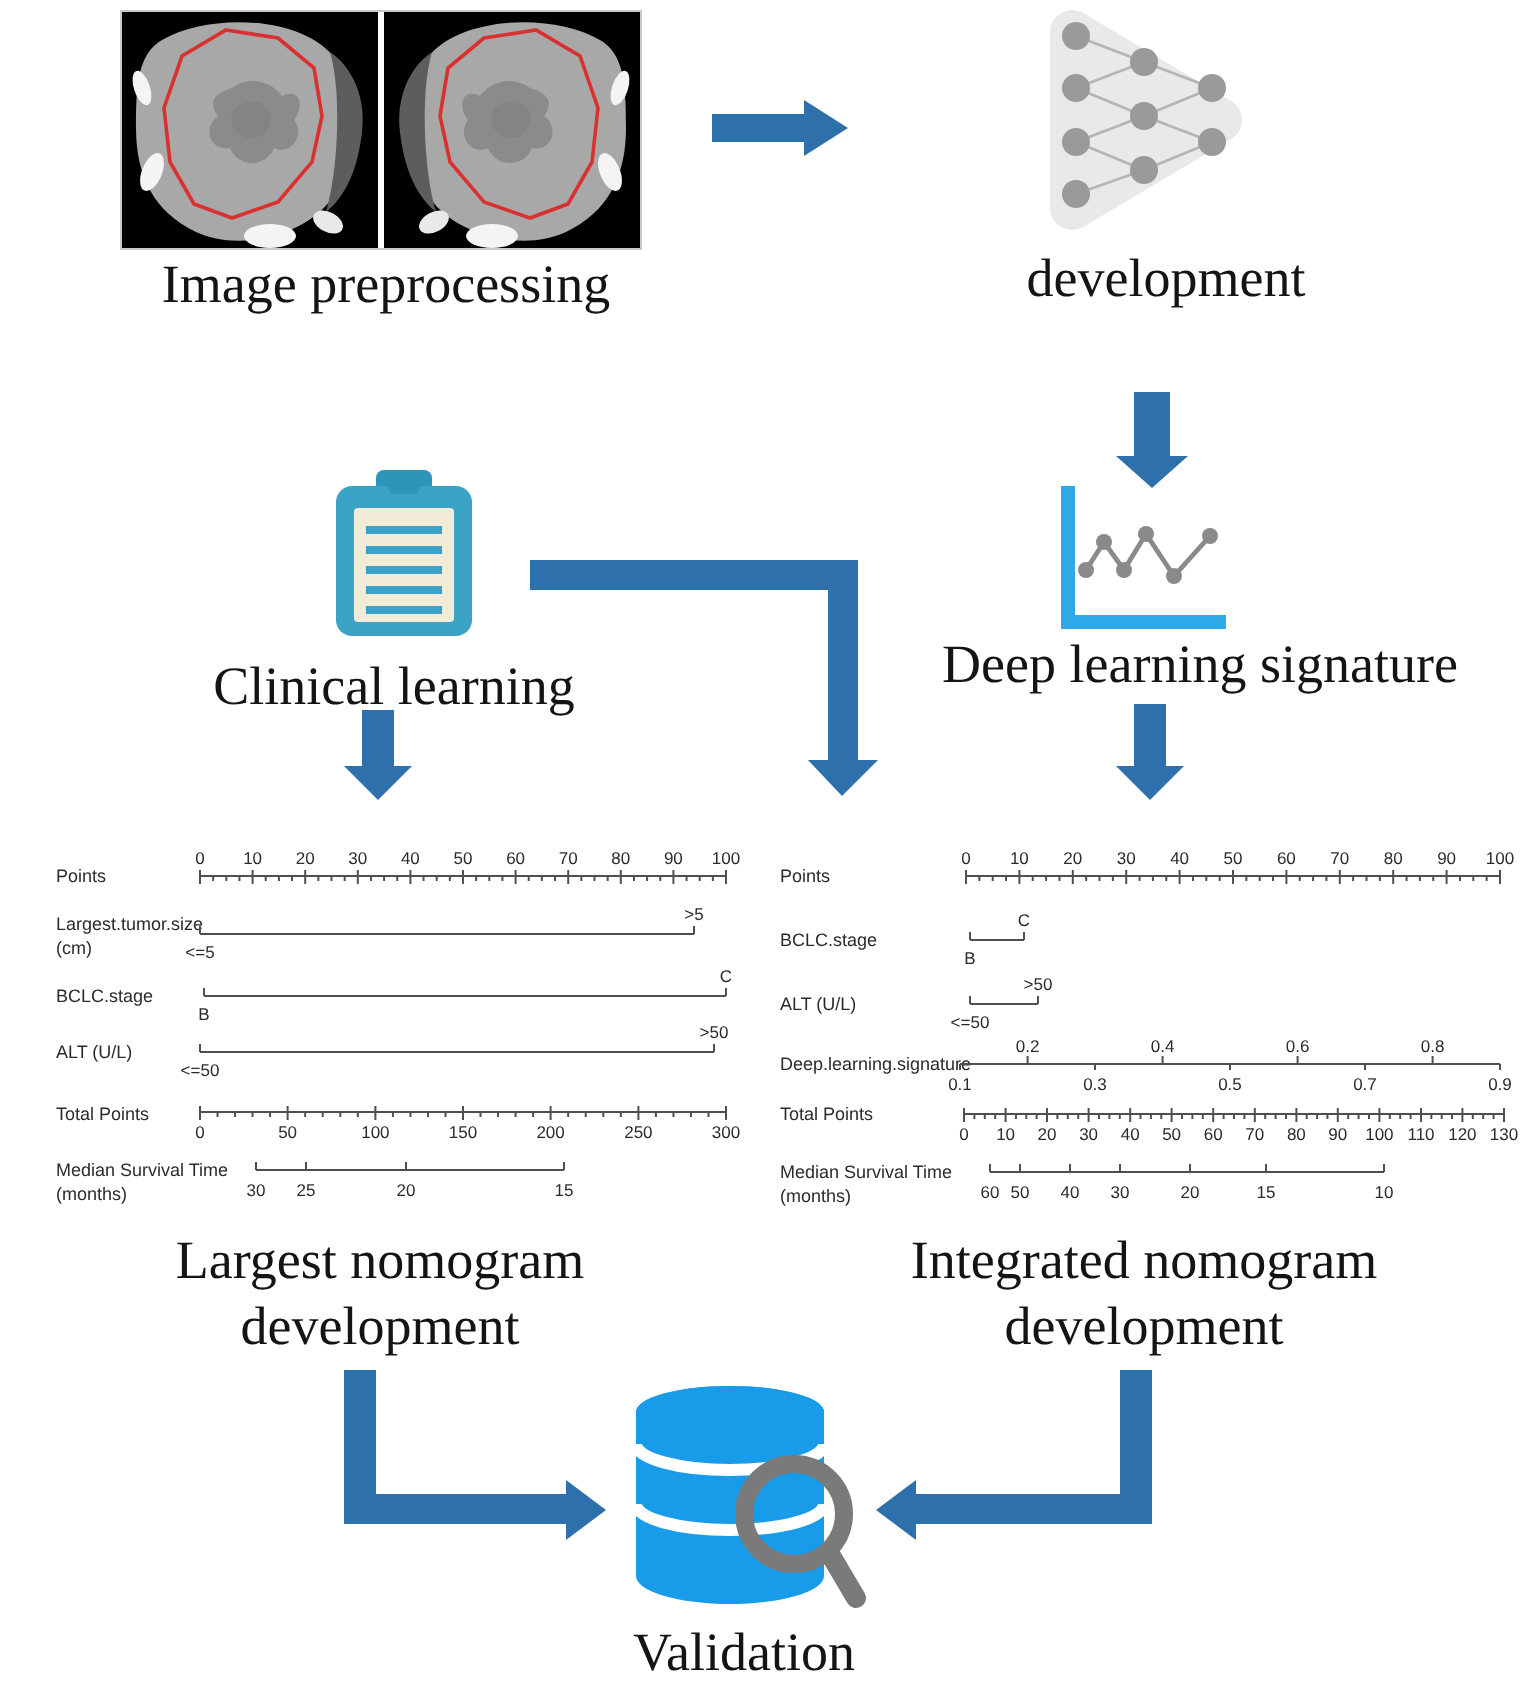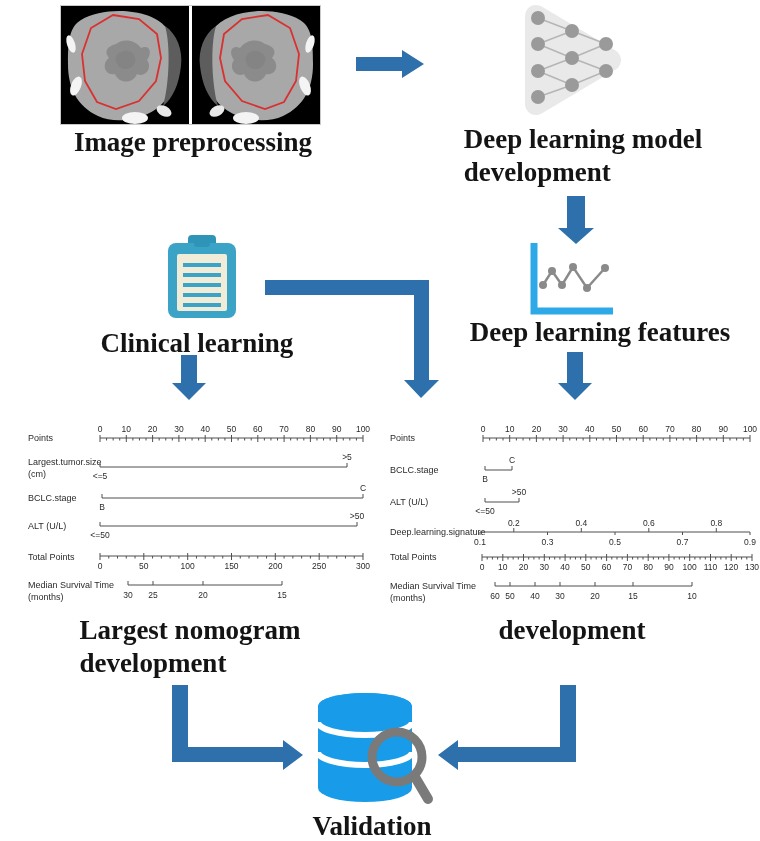--- a/index.html
+++ b/index.html
@@ -1,20 +1,20 @@
 <!DOCTYPE html>
 <html style="--arrow-blue: #2d70ab; --chart-blue: #2da9e8; --db-blue: #189ce9; --clipboard-teal: #3ba3c6; --clipboard-dark: #2e95b8; --paper-cream: #f1ecd8; --node-gray: #9a9a9a; --nn-bg: #e9e9e9; --magnifier-gray: #7a7a7a;"><head>
 <meta charset="utf-8">
 <style>
   html,body{margin:0;padding:0;background:#fff;}
   .stage{position:relative;width:760px;height:841px;background:#fff;overflow:hidden;
          font-family:"Liberation Sans",sans-serif;}
   .layer{position:absolute;left:0;top:0;width:760px;height:841px;}
-  .h-serif{position:absolute;transform:translateX(-50%);text-align:left;
-           font-family:"Liberation Serif",serif;font-weight:bold;color:#141414;
+  .h-serif{position:absolute;transform:translateX(-50%);text-align:center;
+           font-family:"Liberation Serif",serif;font-weight:normal;color:#141414;
            font-size:27px;line-height:33px;white-space:nowrap;}
   .arrow{fill:var(--arrow-blue);}
   .nn-bg{fill:var(--nn-bg);stroke:var(--nn-bg);stroke-width:22;stroke-linejoin:round;}
   .nn-edge{stroke:#b5b5b5;stroke-width:1.4;}
   .nn-node{fill:var(--node-gray);}
   .clip-dark{fill:var(--clipboard-dark);}
   .clip-body{fill:var(--clipboard-teal);}
   .clip-paper{fill:var(--paper-cream);}
   .clip-line{fill:var(--clipboard-teal);}
   .chart-axes{stroke:var(--chart-blue);stroke-width:7;fill:none;}
@@ -128,34 +128,34 @@
 
     <g>
       <circle class="mag" cx="397" cy="757" r="25" stroke-width="9"></circle>
       <line class="mag" x1="415" y1="777" x2="428" y2="799" stroke-width="10" stroke-linecap="round"></line>
     </g>
   </svg>
 
   <div class="h-serif" style="left:193px;top:126px">Image preprocessing</div>
 
   <div class="h-serif" style="left:583px;top:123px">
-    <div>Deep learning model</div>
     <div>development</div>
   </div>
 
   <div class="h-serif" style="left:197px;top:327px">Clinical learning</div>
 
-  <div class="h-serif" style="left:600px;top:316px">Deep learning features</div>
+  <div class="h-serif" style="left:600px;top:316px">Deep learning signature</div>
 
   <div class="h-serif" style="left:190px;top:614px">
     <div>Largest nomogram</div>
     <div>development</div>
   </div>
 
   <div class="h-serif" style="left:572px;top:614px">
+    <div>Integrated nomogram</div>
     <div>development</div>
   </div>
 
   <div class="h-serif" style="left:372px;top:810px">Validation</div>
 
   <svg id="nomo-clinical" style="position:absolute;left:0;top:405px" width="380" height="215" viewBox="0 0 380 215">
       <text x="28" y="36" text-anchor="start" class="nomo-text" font-size="9">Points</text>
       <line x1="100" y1="33" x2="363" y2="33" class="nomo-line"></line>
       <line x1="100" y1="30" x2="100" y2="37" class="nomo-line"></line>
       <text x="100" y="27" text-anchor="middle" class="nomo-text" font-size="8.5">0</text>

